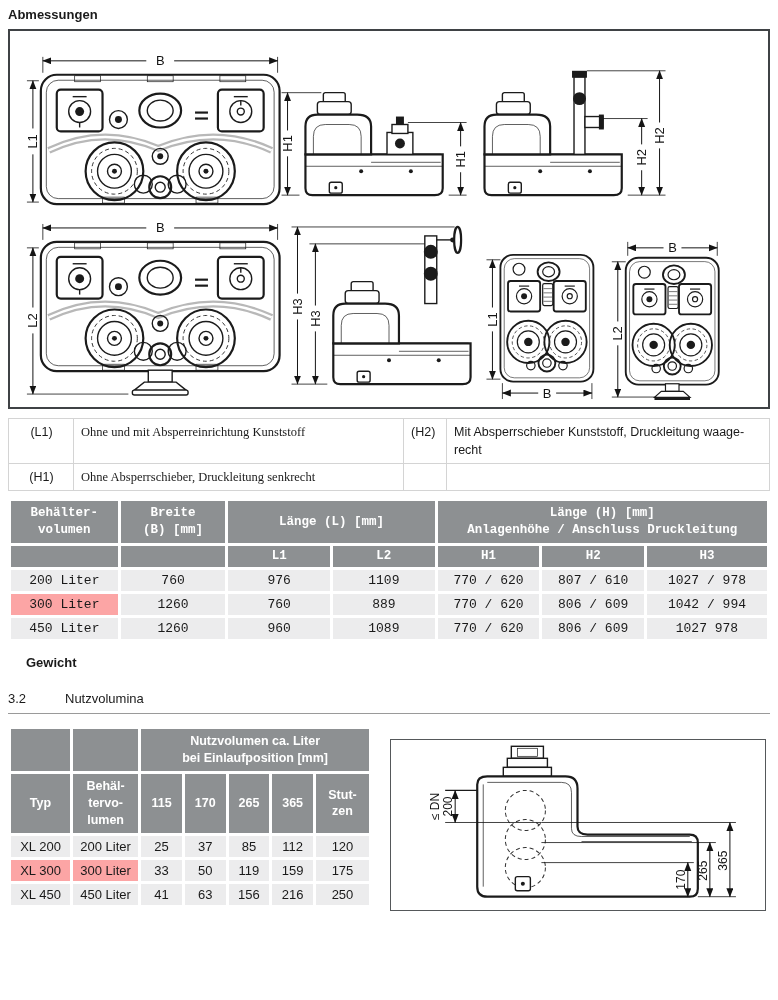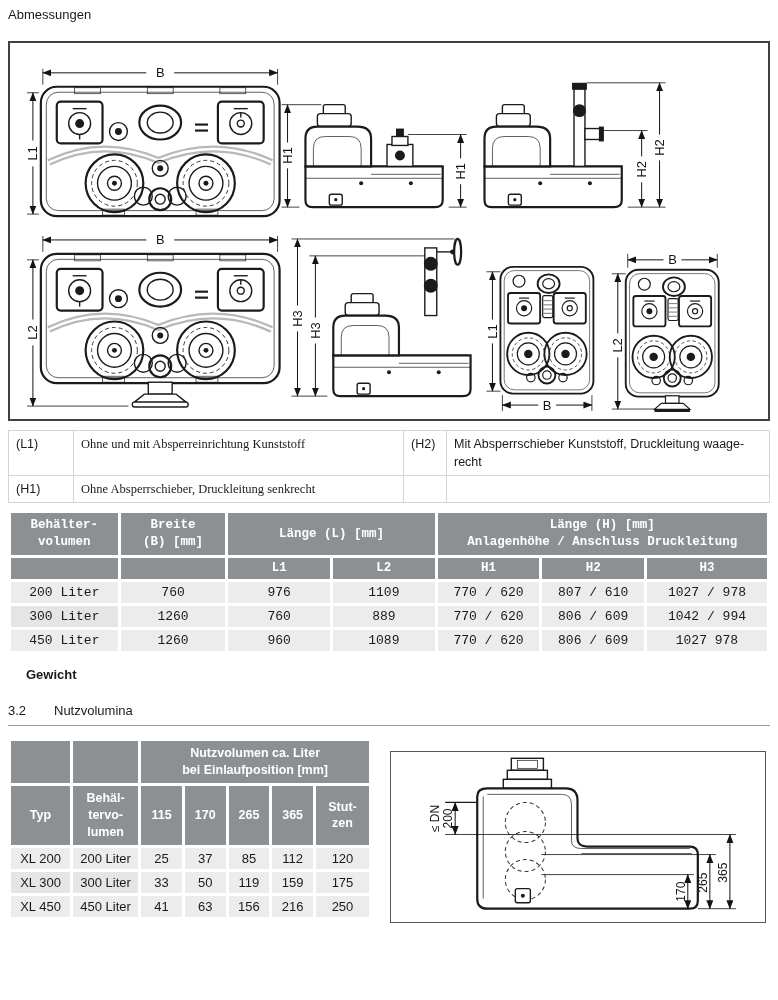--- a/index.html
+++ b/index.html
@@ -4,67 +4,67 @@
 <style>
   * { box-sizing: border-box; }
   html,body { margin:0; padding:0; }
   body {
     width:778px; height:1000px; overflow:hidden;
     background:#fff; color:#1a1a1a;
     font-family:"Liberation Sans","DejaVu Sans",sans-serif;
   }
   .page { padding:5px 8px 0 8px; }
 
-  .h-main { font-size:13px; font-weight:normal; margin:2px 0 19px 0; }
+  .h-main { font-size:13px; font-weight:bold; margin:2px 0 7px 0; }
 
   .drawBox { border:2px solid #3f4245; height:380px; background:#fff; }
   .drawBox svg { display:block; width:100%; height:100%; }
 
   
   .thk { fill:none; stroke:#1b1b1b; stroke-width:2.2; }
   .med { fill:none; stroke:#1b1b1b; stroke-width:1.4; }
   .thin { fill:none; stroke:#1b1b1b; stroke-width:0.7; }
   .blk { fill:#1b1b1b; stroke:none; }
   .wht { fill:#fff; }
   .dim { stroke:#141414; stroke-width:1; fill:none; }
   .ext { stroke:#141414; stroke-width:0.8; fill:none; }
   .dsh { fill:none; stroke:#333; stroke-width:1; stroke-dasharray:4 3; }
   text.dtx { font-size:13px; fill:#141414; font-family:inherit; }
   text.dtx2 { font-size:12px; fill:#141414; font-family:inherit; }
 
   
   .legend { width:100%; border-collapse:collapse; margin-top:9px; font-size:12.5px; }
   .legend td { border:1px solid #d4d4d4; padding:4px 6px 4px 7px; vertical-align:top; line-height:1.45; }
-  .legend td.key { width:65px; }
+  .legend td.key { width:65px;text-align:center; }
   .legend td.txt1 { width:330px; }
   .legend td.key2 { width:43px; }
   .legend .txt span { display:block; max-width:268px;font-family:Liberation Serif, serif; }
   .legend .txt2 span { display:block; max-width:312px; }
 
   
   table.data { border-collapse:separate; border-spacing:3px; table-layout:fixed; }
   table.data th {
     background:#8d9092; color:#fff; font-weight:bold; font-size:12.5px;
     text-align:center; vertical-align:middle; padding:4px 2px; line-height:1.35;
   }
   table.data td {
     background:#ececed; font-size:13px; text-align:center;
     vertical-align:middle; padding:3px 2px;
   }
-  table.data td.hl { background:#e5e5e5;margin-top:30px; }
+  table.data td.hl { background:#fca5a5;margin-top:30px; }
   table.main { width:100%; margin-top:7px;font-family:Liberation Mono, monospace; }
   table.main th.sub { padding:2px 2px; }
   .cw { display:inline-block; }
   .w80 { max-width:80px; } .w66 { max-width:66px; }
 
   .h-gewicht { font-size:13px; font-weight:bold; margin:13px 0 6px 18px; }
   .para { font-size:13px; margin:0; }
 
   .secRow {
-    display:flex; gap:20px; font-size:13px; margin-top:21px;
+    display:flex; gap:31px; font-size:13px; margin-top:21px;
     padding-bottom:7px; border-bottom:1px solid #9a9a9a;
   }
   .secRow .num { width:26px; }
 
   .bottomWrap { display:flex; align-items:center; margin-top:9px; }
   table.nutz { width:364px; }
   .drawBox2 {
     border:1.5px solid #55585a; width:376px; height:172px;
     margin-left:18px; margin-top:16px; background:#fff;
   }

